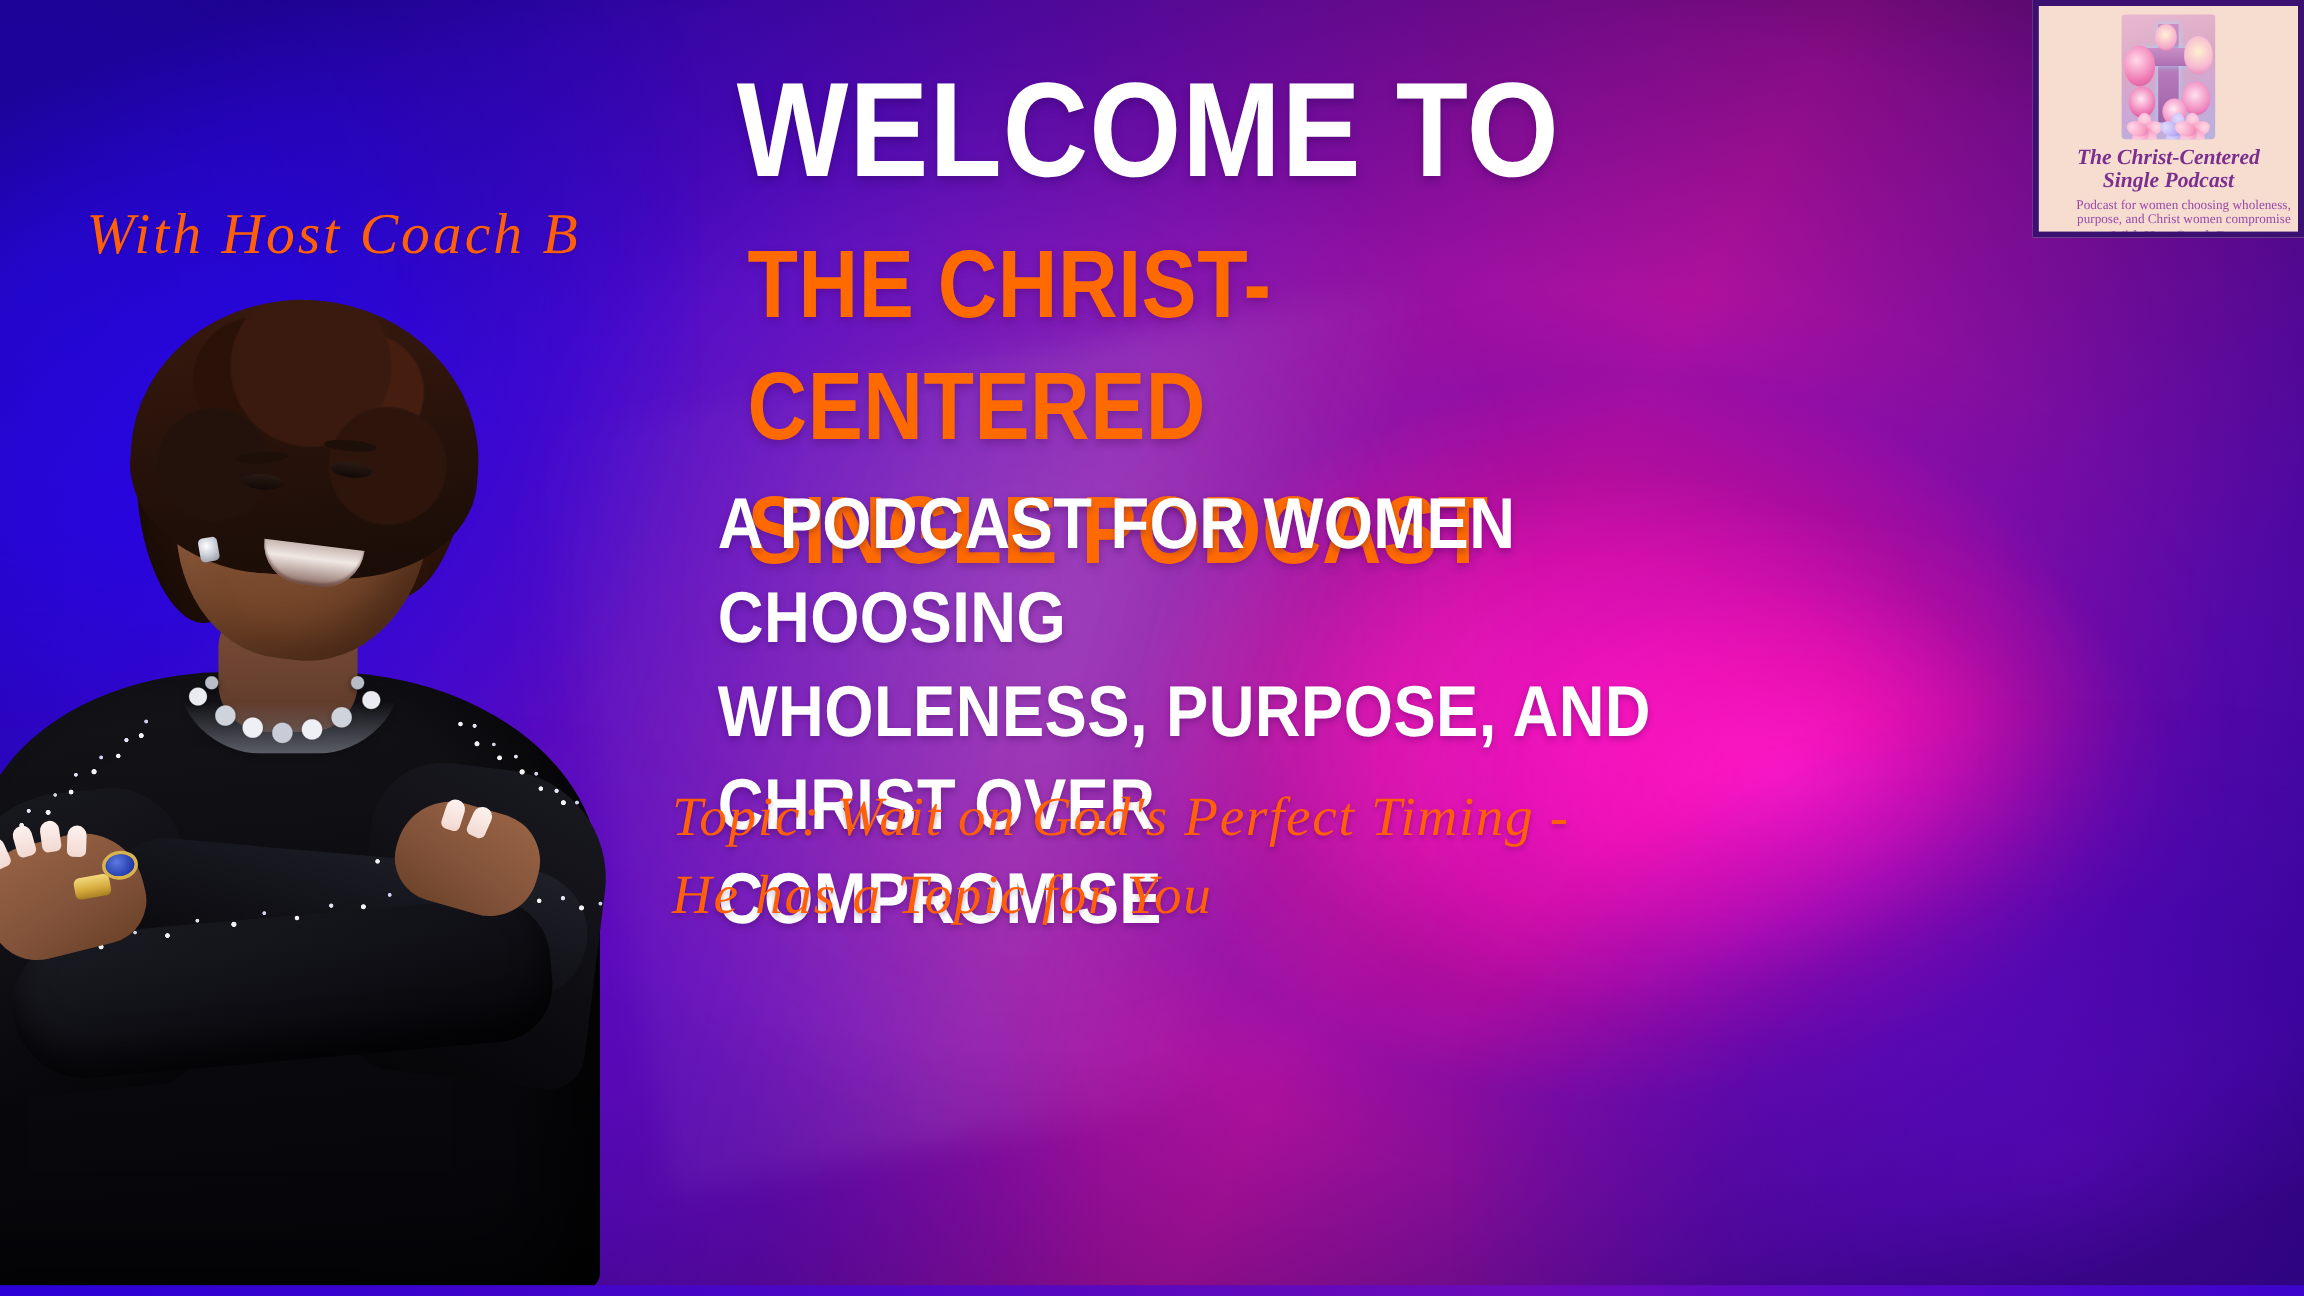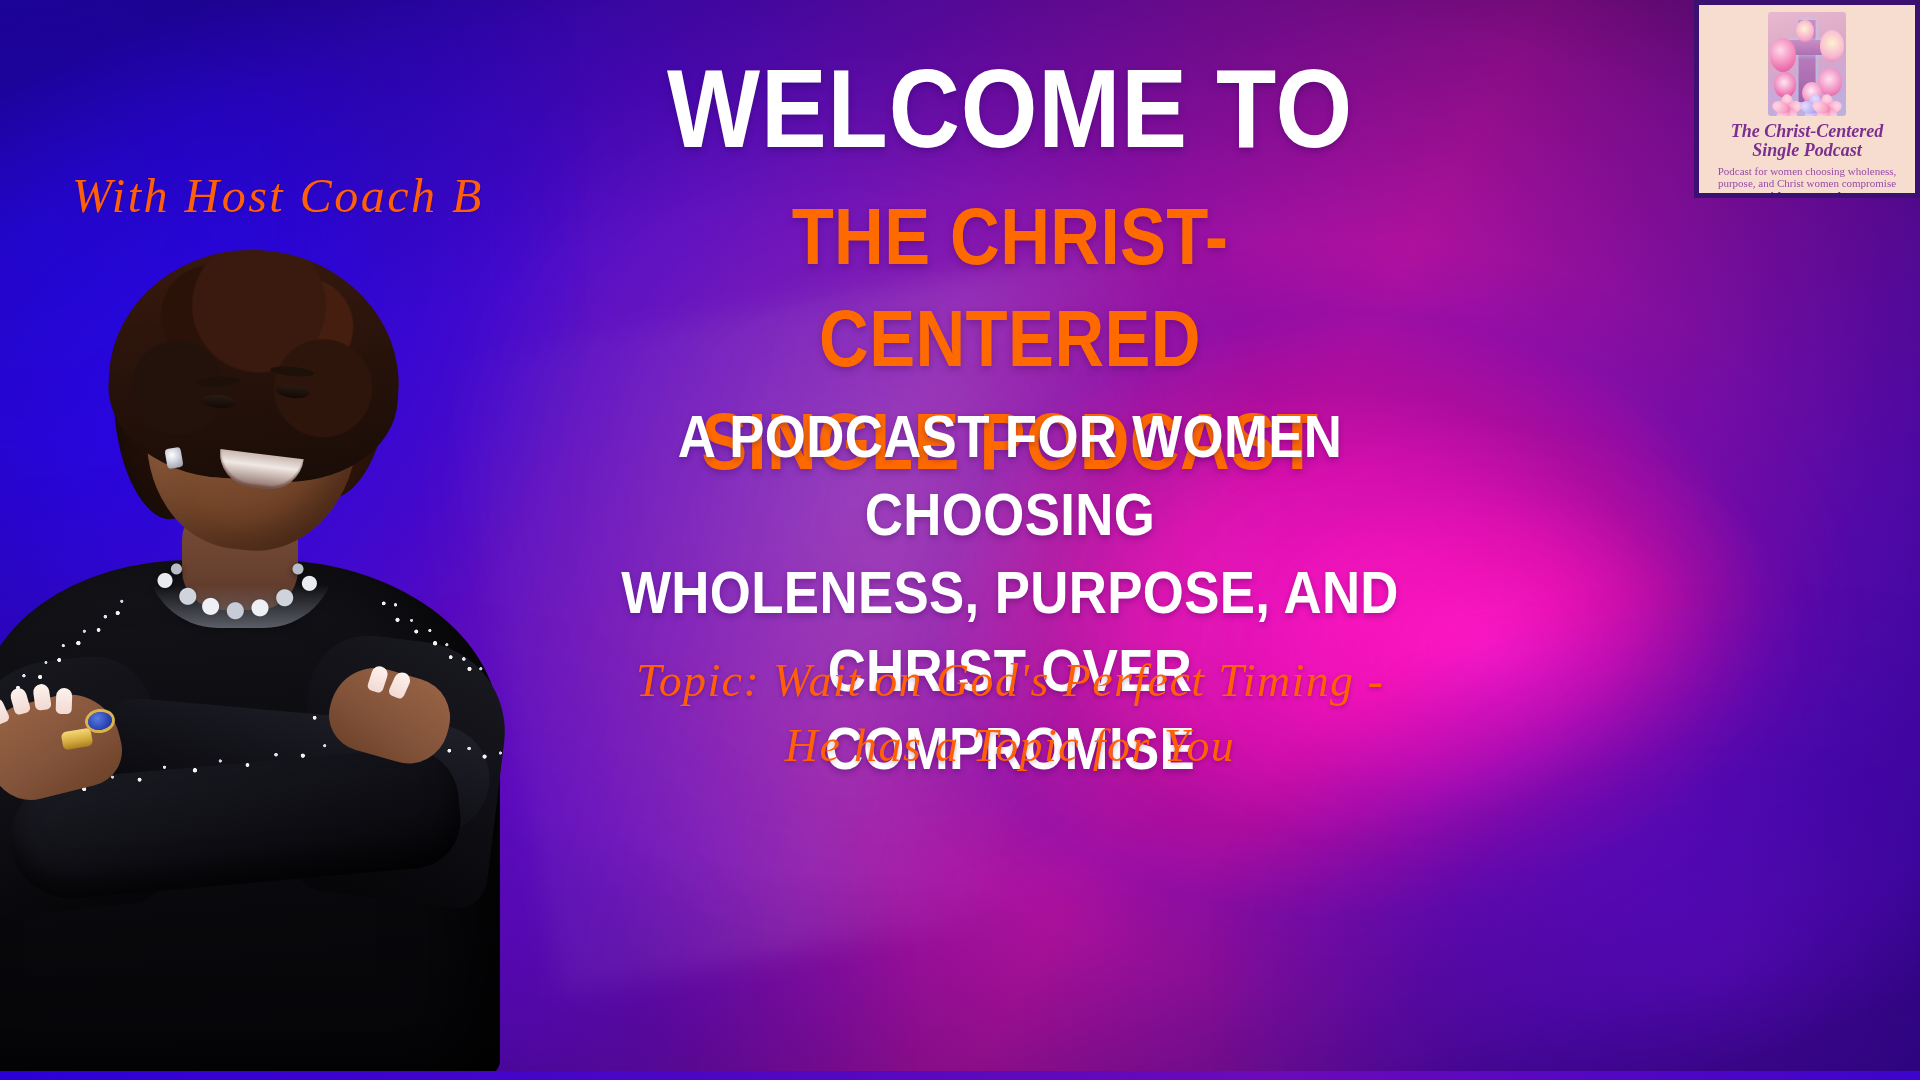--- a/index.html
+++ b/index.html
@@ -415,21 +415,21 @@
     box-shadow: 0 0 0 3px #d8b450;
   }
 
   
   .center-col {
     position: absolute;
     left: 560px;
     top: 0;
     width: 900px;
     height: 822px;
-    text-align: center;
+    text-align: left;
   }
   .welcome {
     position: absolute;
     left: 0; right: 0;
     top: 52px;
     font-family: "Liberation Sans Narrow", "Liberation Sans", sans-serif;
     font-weight: 700;
     font-size: 112px;
     line-height: 1.02;
     color: #ffffff;
@@ -562,20 +562,21 @@
     line-height: 1.08;
     color: #7b2f8e;
   }
   .cover-sub {
     margin-top: 4px;
     font-family: "Liberation Serif", "DejaVu Serif", serif;
     font-size: 11px;
     line-height: 1.14;
     color: #9a4aa8;
     padding: 0 6px;
+    text-align: right;
   }
   .cover-host {
     margin-top: 1px;
     font-family: "Liberation Serif", "DejaVu Serif", serif;
     font-weight: 700;
     font-size: 11.5px;
     color: #6f2a82;
   }
 </style>
 </head>

